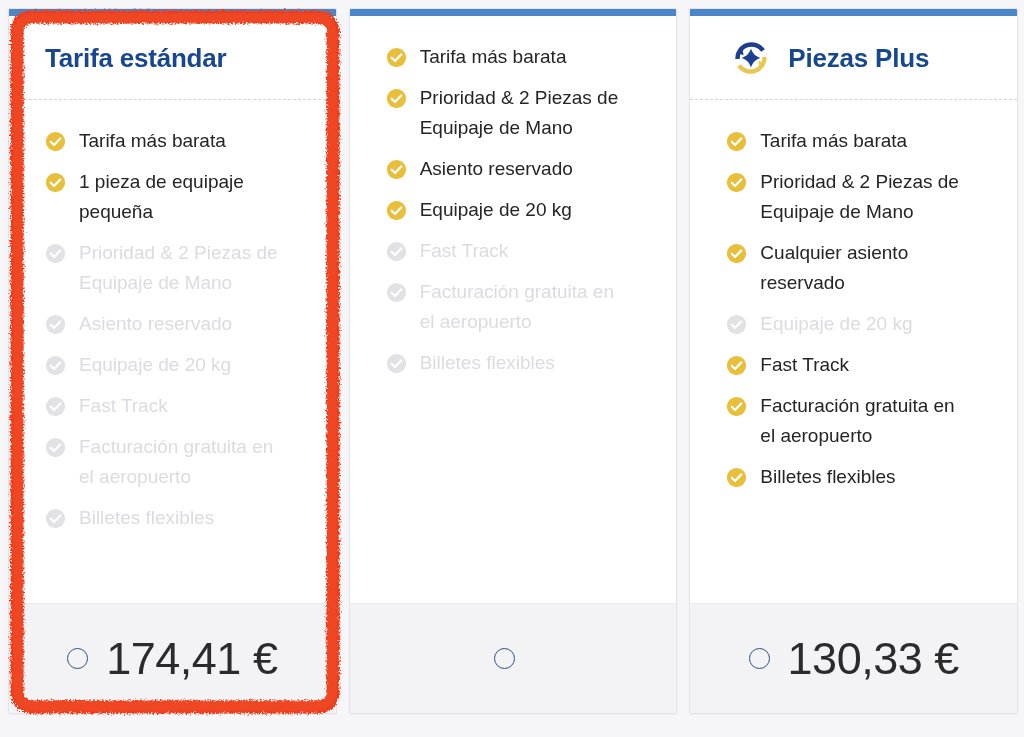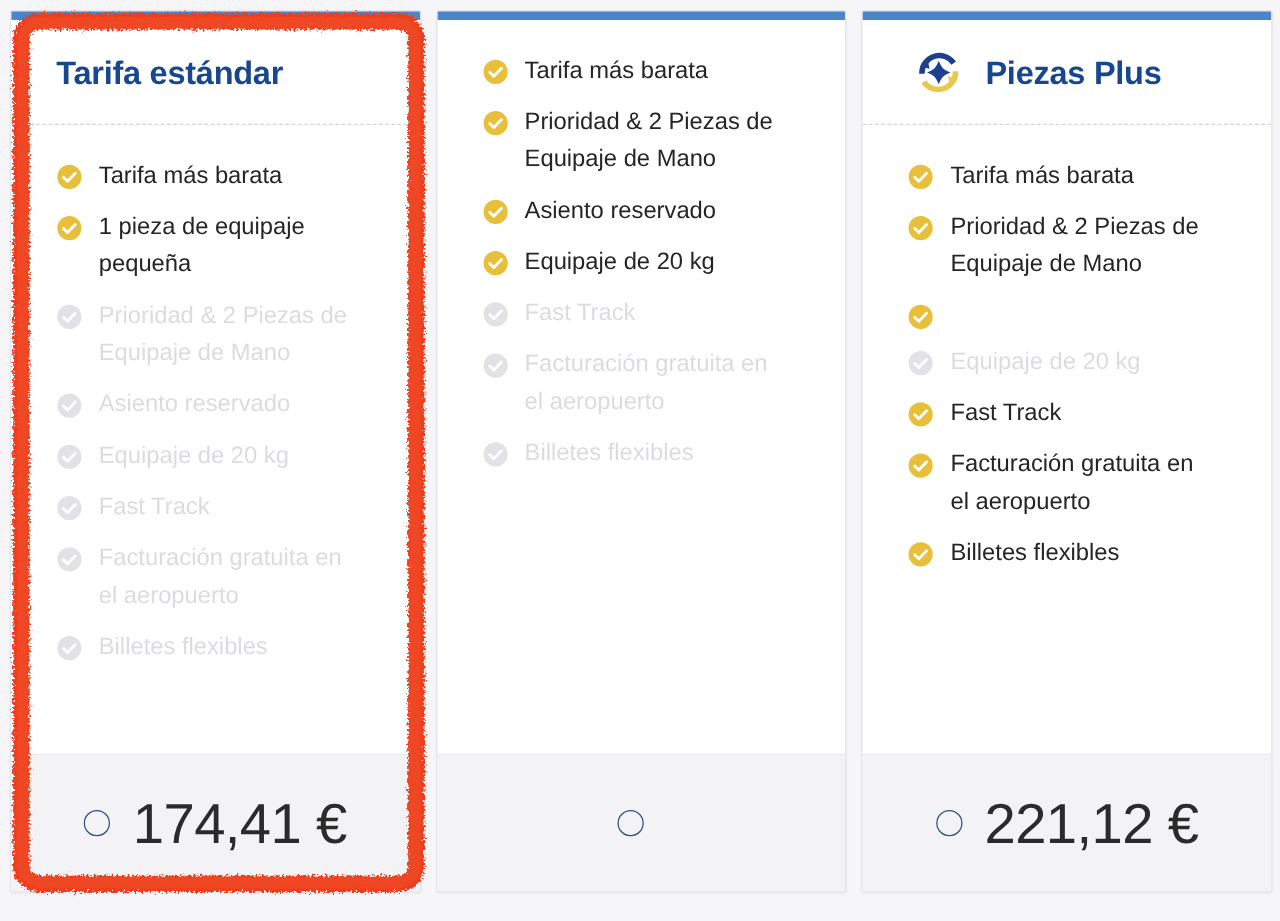--- a/index.html
+++ b/index.html
@@ -317,20 +317,21 @@
                 <circle cx="12" cy="12" r="11" fill="#e8bf3a"></circle>
                 <path d="M6.6 12.3 L10.3 16 L17.4 8.6" fill="none" stroke="#ffffff" stroke-width="2.6" stroke-linecap="round" stroke-linejoin="round"></path>
               </svg></span>
             <span class="feature-label">Prioridad &amp; 2 Piezas de Equipaje de Mano</span>
           </li>
           <li class="feature">
             <span class="feature-check"><svg viewBox="0 0 24 24" width="21" height="21">
                 <circle cx="12" cy="12" r="11" fill="#e8bf3a"></circle>
                 <path d="M6.6 12.3 L10.3 16 L17.4 8.6" fill="none" stroke="#ffffff" stroke-width="2.6" stroke-linecap="round" stroke-linejoin="round"></path>
               </svg></span>
+            <span class="feature-label">Cualquier asiento reservado</span>
           </li>
           <li class="feature is-disabled">
             <span class="feature-check"><svg viewBox="0 0 24 24" width="21" height="21">
                 <circle cx="12" cy="12" r="11" fill="#e2e2e6"></circle>
                 <path d="M6.6 12.3 L10.3 16 L17.4 8.6" fill="none" stroke="#ffffff" stroke-width="2.6" stroke-linecap="round" stroke-linejoin="round"></path>
               </svg></span>
             <span class="feature-label">Equipaje de 20 kg</span>
           </li>
           <li class="feature">
             <span class="feature-check"><svg viewBox="0 0 24 24" width="21" height="21">
@@ -349,21 +350,21 @@
           <li class="feature">
             <span class="feature-check"><svg viewBox="0 0 24 24" width="21" height="21">
                 <circle cx="12" cy="12" r="11" fill="#e8bf3a"></circle>
                 <path d="M6.6 12.3 L10.3 16 L17.4 8.6" fill="none" stroke="#ffffff" stroke-width="2.6" stroke-linecap="round" stroke-linejoin="round"></path>
               </svg></span>
             <span class="feature-label">Billetes flexibles</span>
           </li>
         </ul>
         <div class="card-footer">
           <span class="price-radio"></span>
-          <span class="price-value">221,12 €</span>
+          <span class="price-value">130,33 €</span>
         </div>
       </div>
     </div>
 
   <svg class="annotation-box" viewBox="0 0 338 712" preserveAspectRatio="none">
     <defs>
       <filter id="roughen" x="-20%" y="-20%" width="140%" height="140%">
         <feTurbulence type="fractalNoise" baseFrequency="0.55" numOctaves="4" seed="7" result="noise"></feTurbulence>
         <feDisplacementMap in="SourceGraphic" in2="noise" scale="7" xChannelSelector="R" yChannelSelector="G"></feDisplacementMap>
       </filter>

